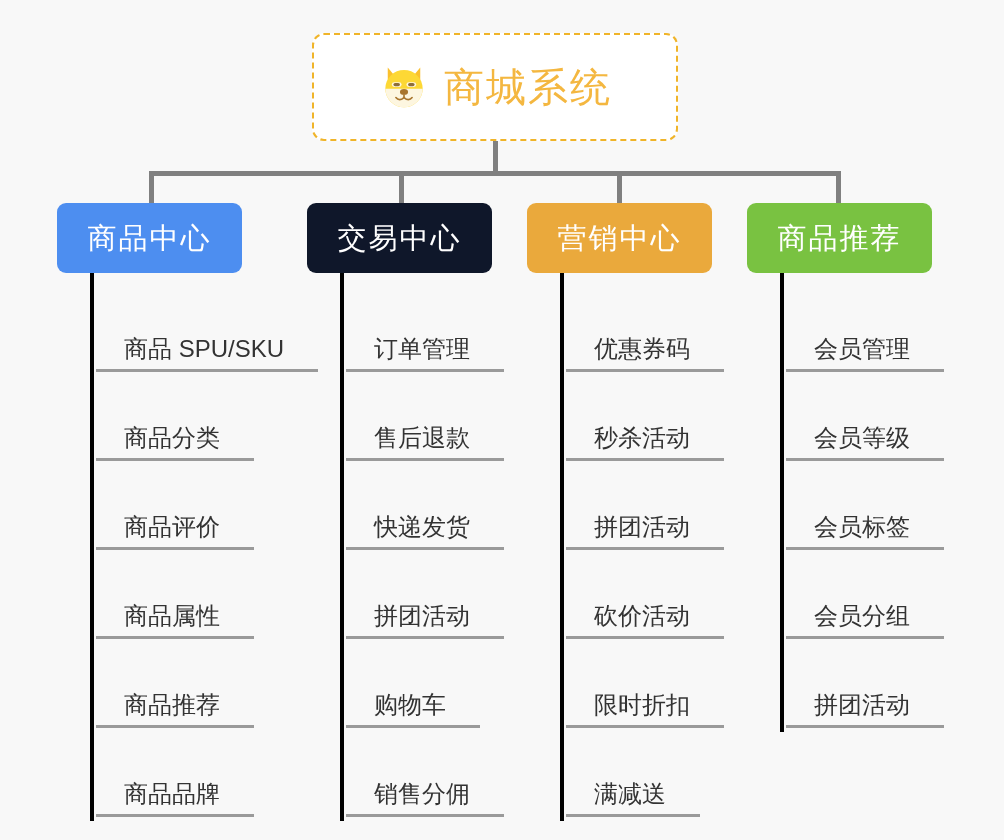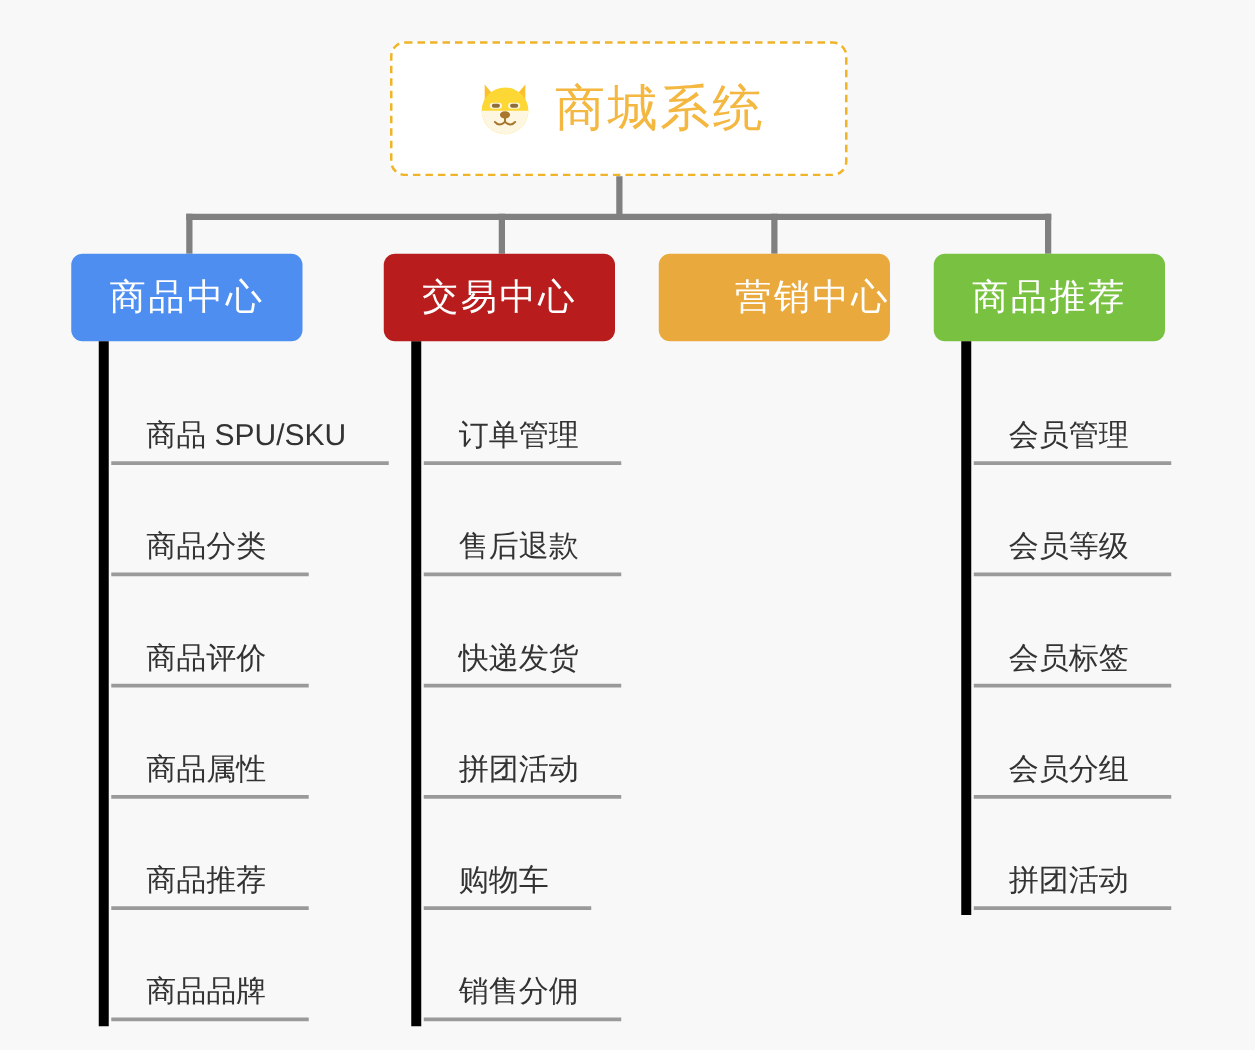--- a/index.html
+++ b/index.html
@@ -83,23 +83,23 @@
     font-size: 29px;
     letter-spacing: 2px;
     line-height: 1;
     white-space: nowrap;
   }
 
   
   .items {
     position: relative;
     margin-top: 0;
-    margin-left: 22px;
+    margin-left: 33px;
     padding-top: 14px;
-    border-left: 8px solid #000000;
+    border-left: 4px solid #000000;
   }
   .item {
     position: relative;
     height: 89px;
     box-sizing: border-box;
     display: flex;
     align-items: flex-end;
     padding-left: 30px;
     padding-bottom: 4px;
   }
@@ -168,21 +168,21 @@
       <div class="item">
           <span class="item-label">商品推荐</span>
         </div>
       <div class="item">
           <span class="item-label">商品品牌</span>
         </div>
     </div>
   </div>
 
   <div class="column col-1">
-    <div class="cat-box" style="background: #b91c1c;">
+    <div class="cat-box" style="background: #0f172a;">
       <span class="cat-label">交易中心</span>
     </div>
     <div class="items">
       <div class="item">
           <span class="item-label">订单管理</span>
         </div>
       <div class="item">
           <span class="item-label">售后退款</span>
         </div>
       <div class="item">
@@ -194,22 +194,42 @@
       <div class="item">
           <span class="item-label">购物车</span>
         </div>
       <div class="item">
           <span class="item-label">销售分佣</span>
         </div>
     </div>
   </div>
 
   <div class="column col-2">
-    <div class="cat-box" style="background: rgb(234, 169, 60); justify-content: flex-end;">
+    <div class="cat-box" style="background: rgb(234, 169, 60);">
       <span class="cat-label">营销中心</span>
+    </div>
+    <div class="items">
+      <div class="item">
+          <span class="item-label">优惠券码</span>
+        </div>
+      <div class="item">
+          <span class="item-label">秒杀活动</span>
+        </div>
+      <div class="item">
+          <span class="item-label">拼团活动</span>
+        </div>
+      <div class="item">
+          <span class="item-label">砍价活动</span>
+        </div>
+      <div class="item">
+          <span class="item-label">限时折扣</span>
+        </div>
+      <div class="item">
+          <span class="item-label">满减送</span>
+        </div>
     </div>
   </div>
 
   <div class="column col-3">
     <div class="cat-box" style="background: rgb(121, 194, 65);">
       <span class="cat-label">商品推荐</span>
     </div>
     <div class="items">
       <div class="item">
           <span class="item-label">会员管理</span>

